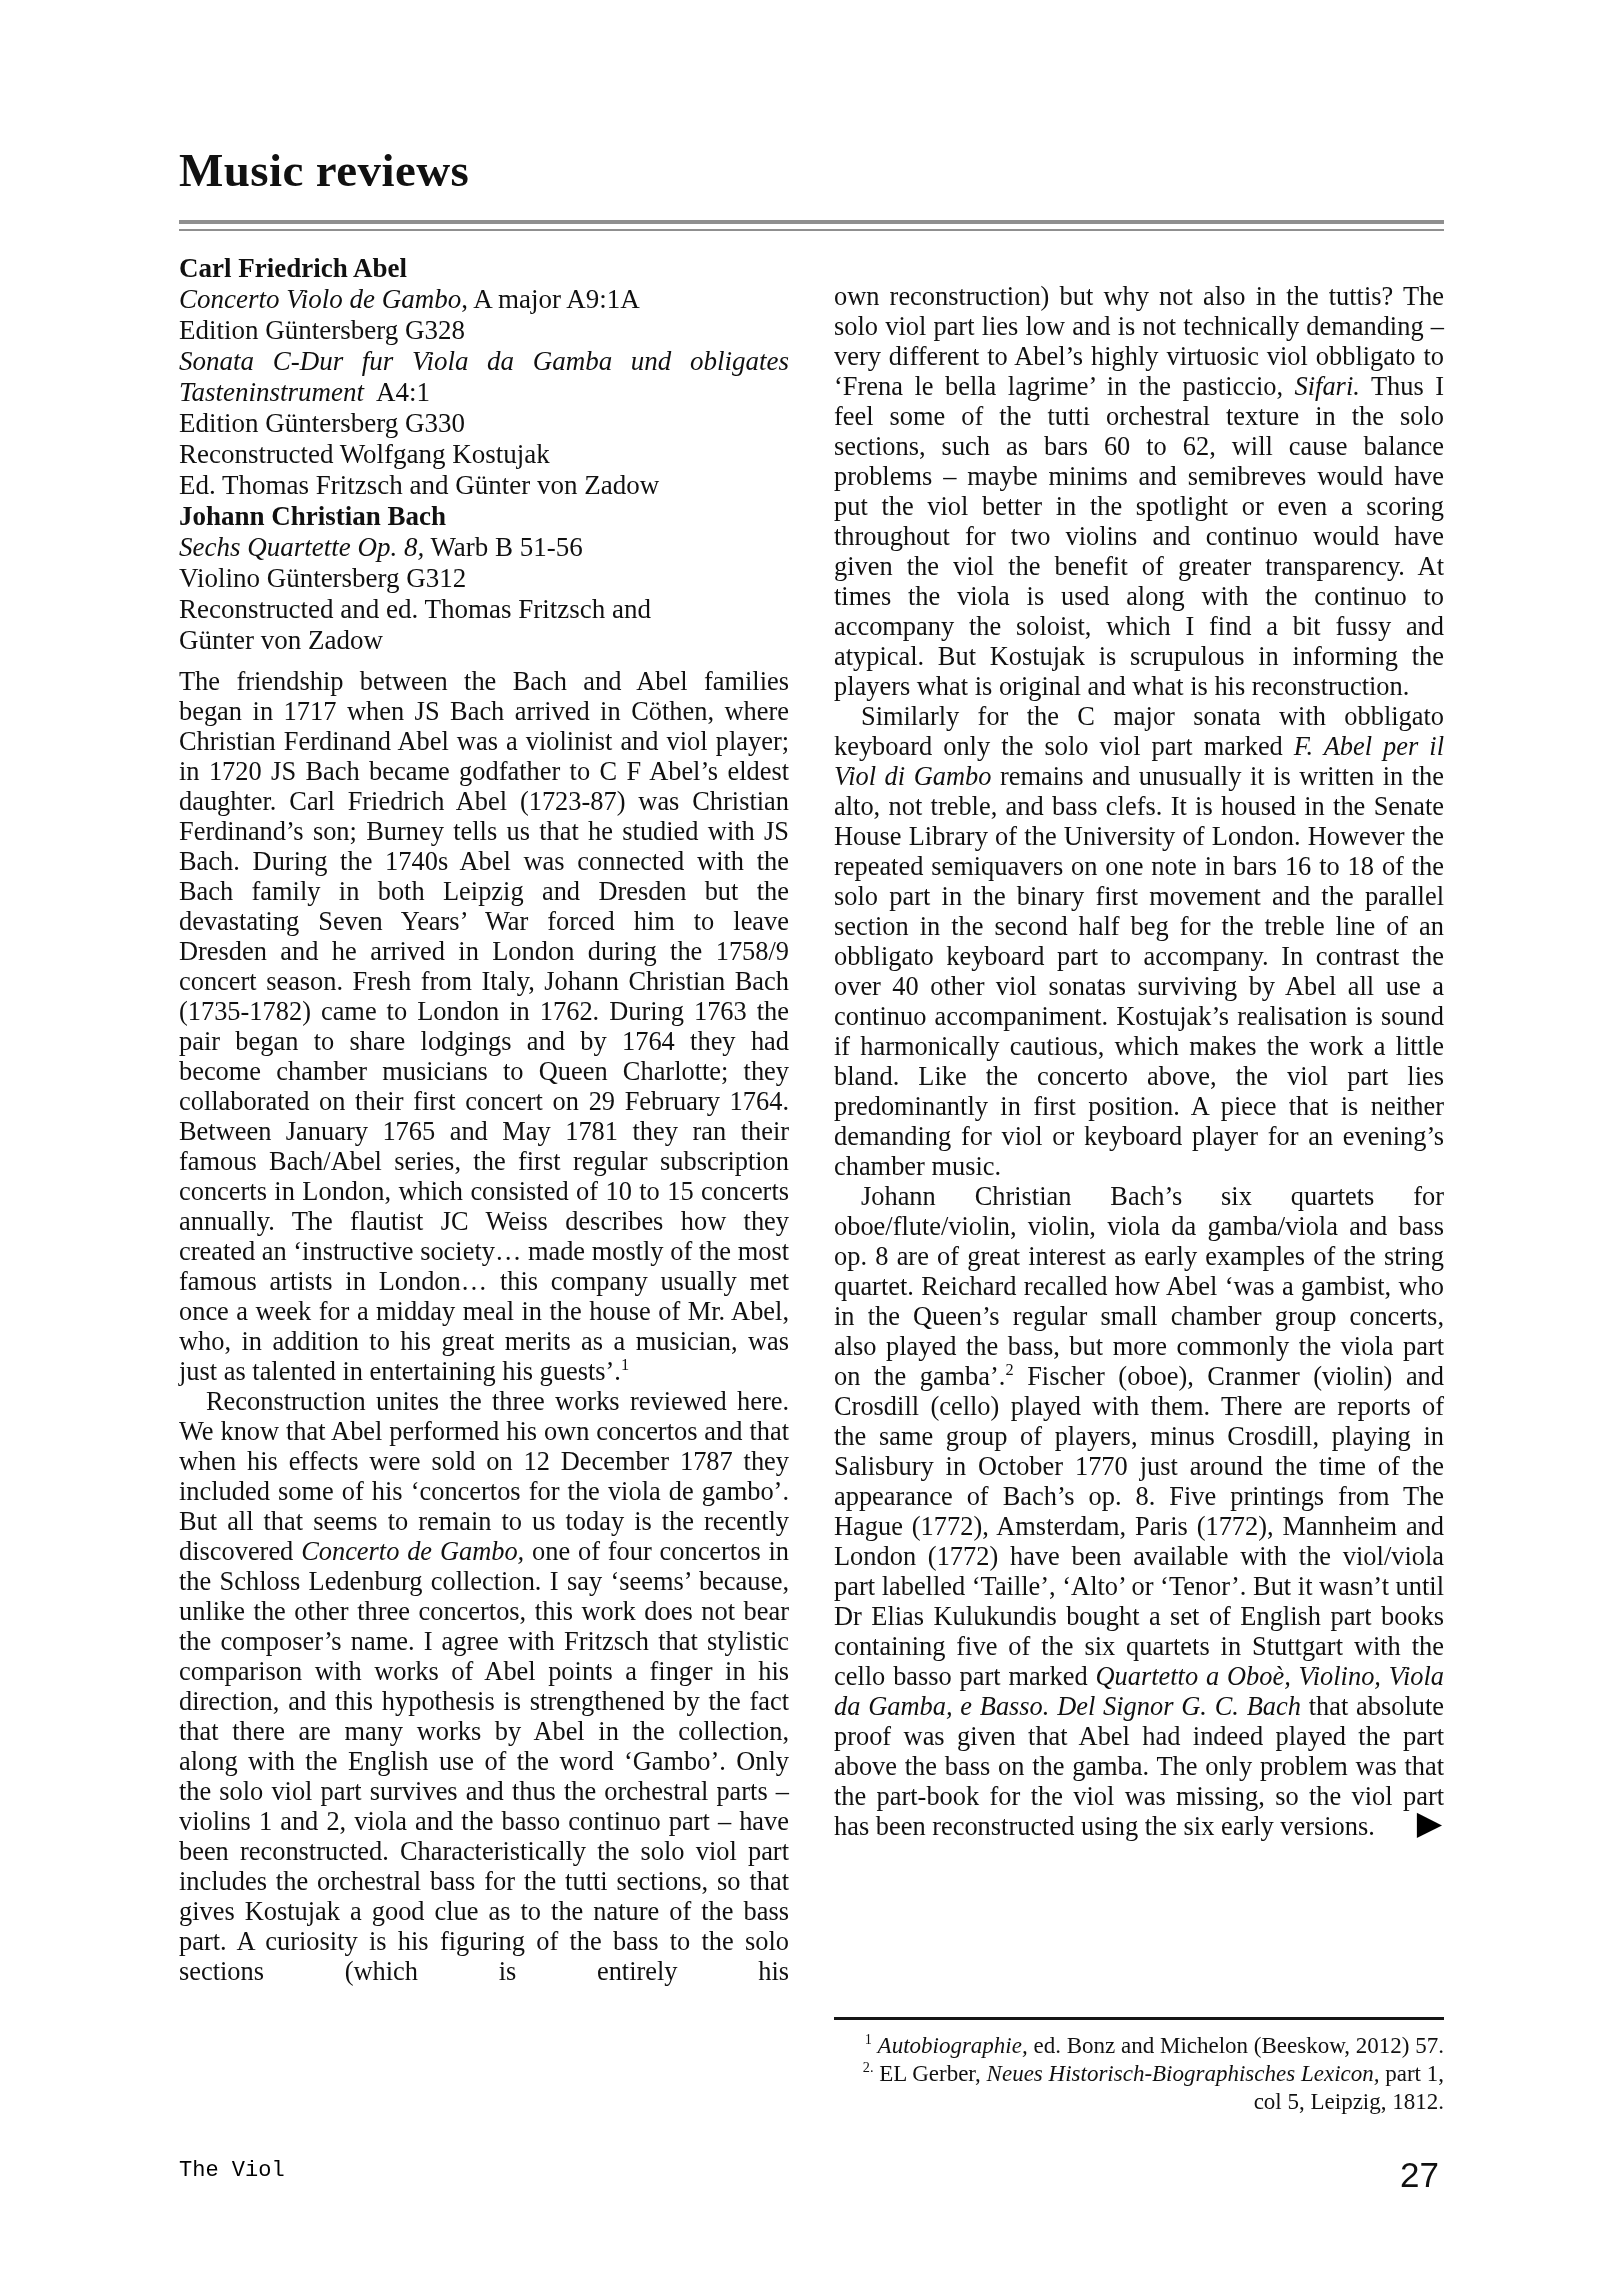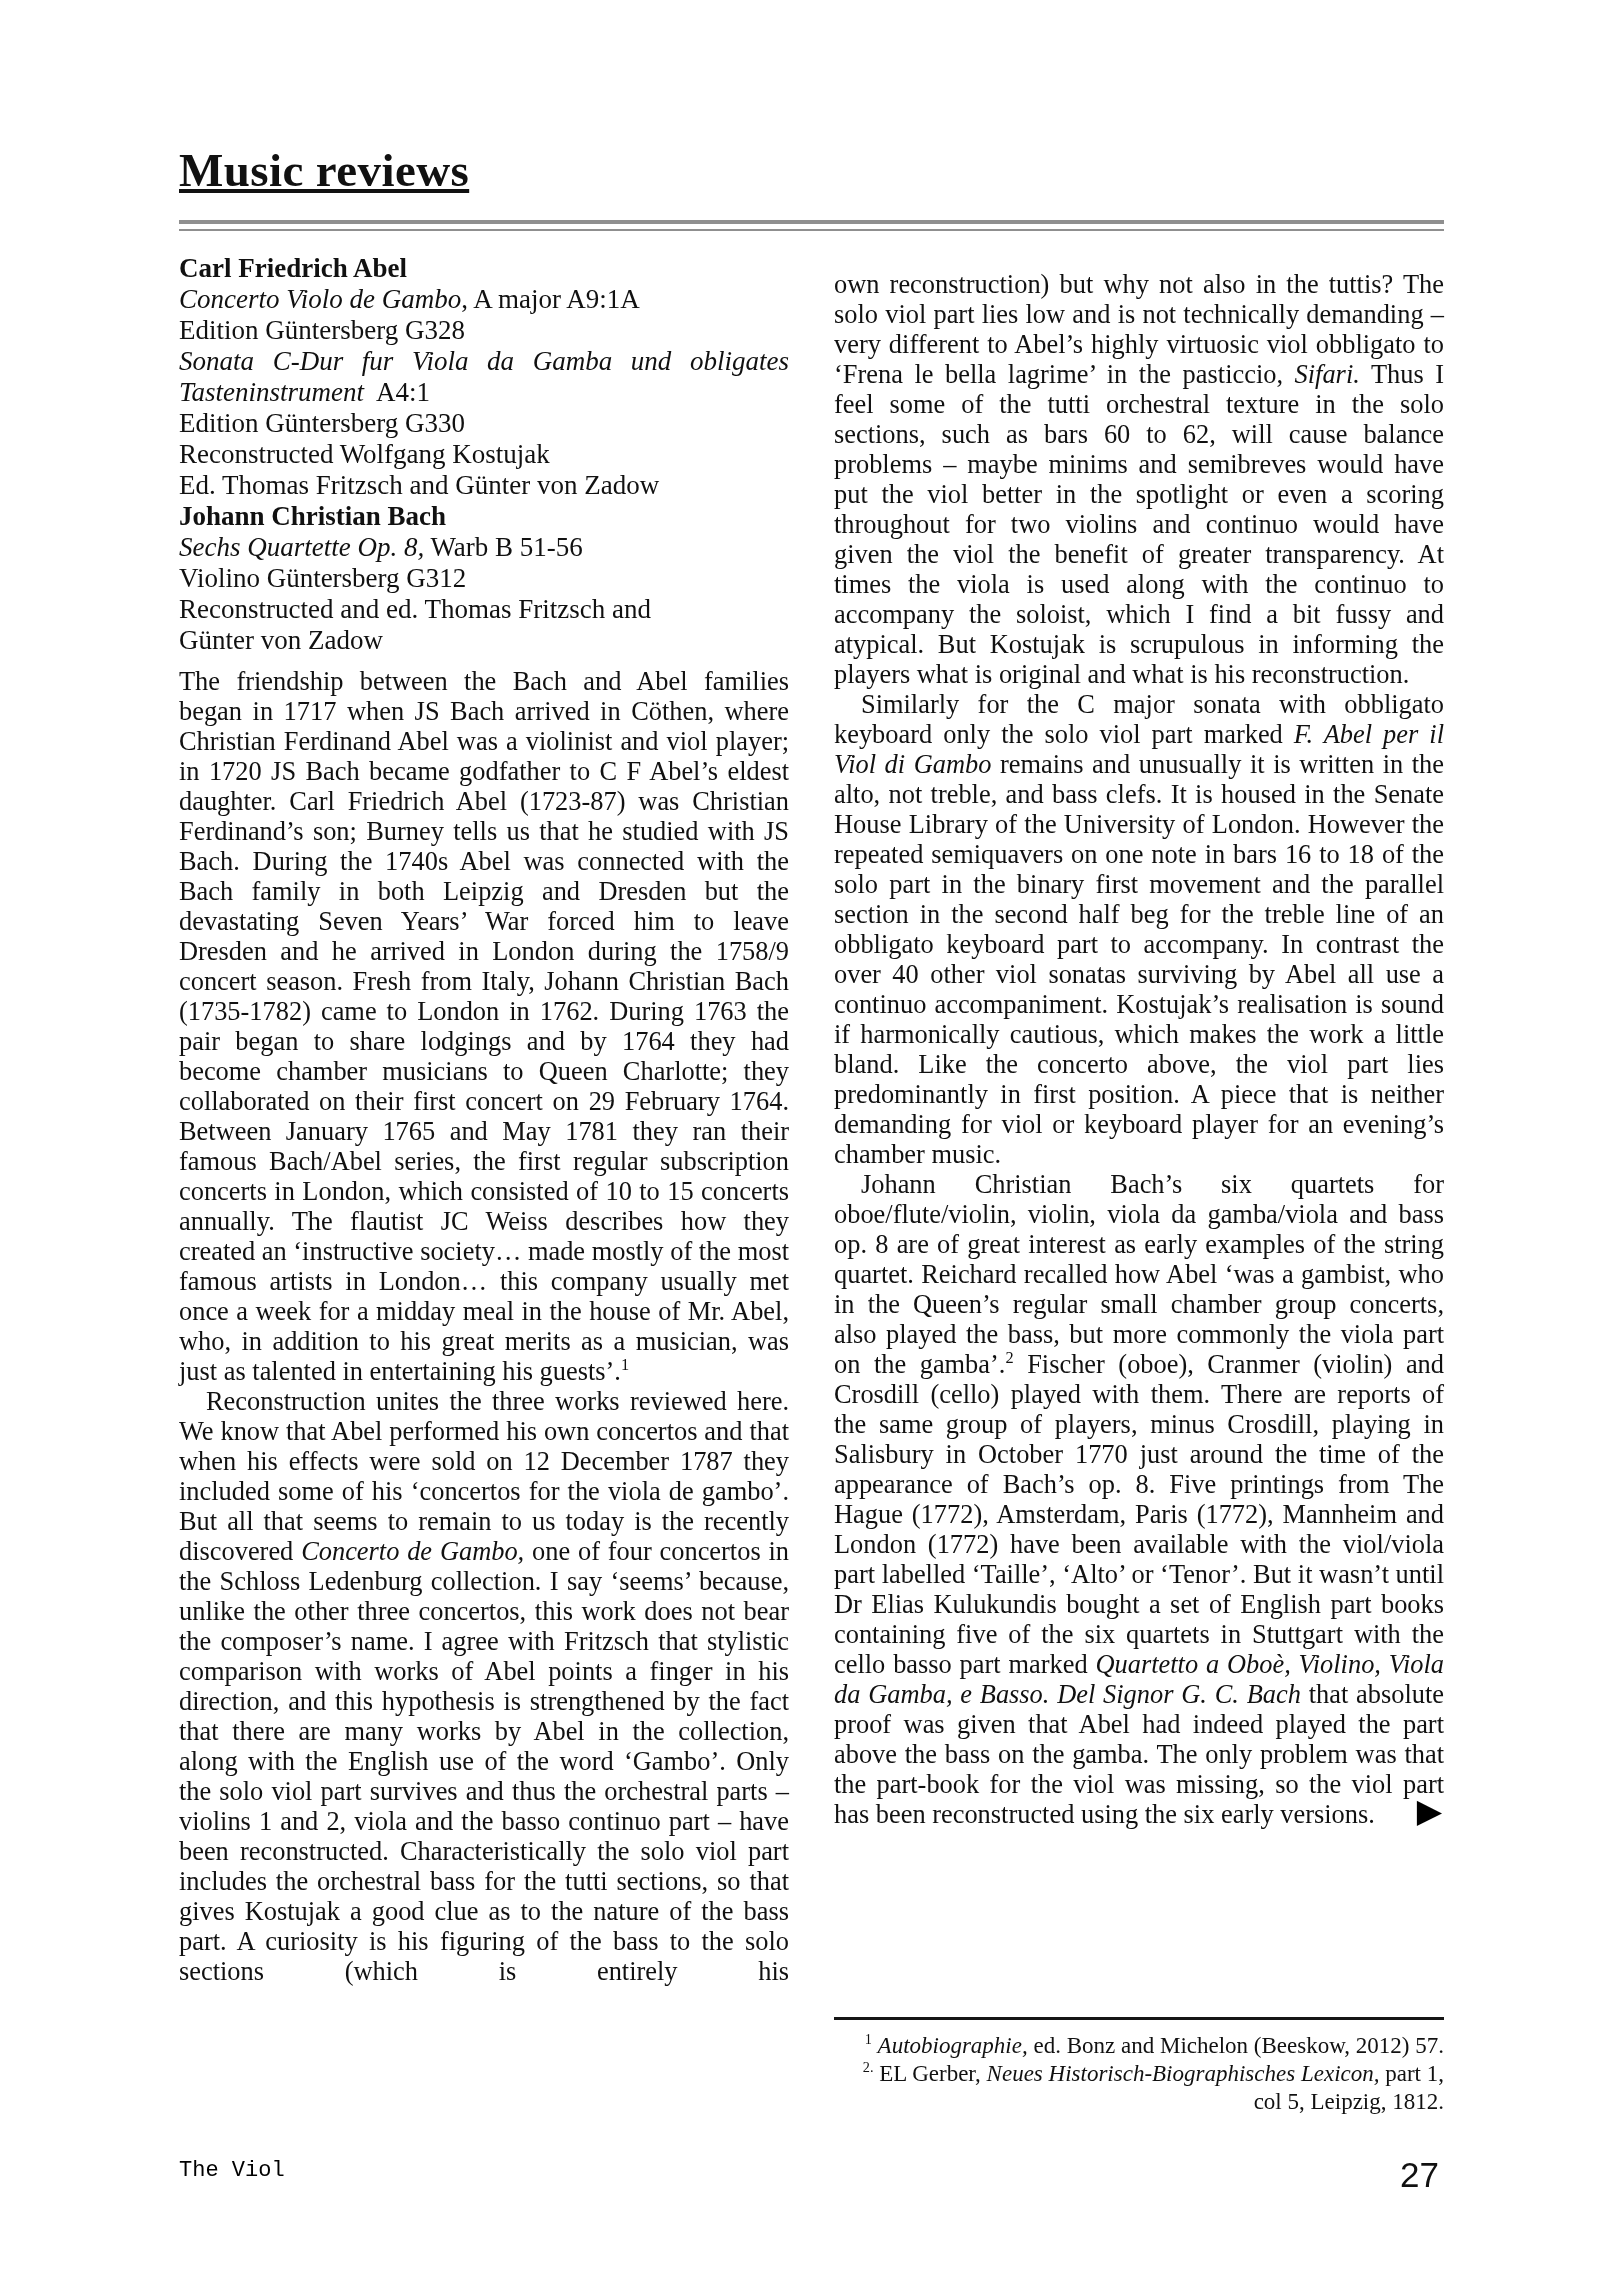--- a/index.html
+++ b/index.html
@@ -8,21 +8,20 @@
     width:1622px;height:2293px;
     background:#ffffff;
     font-family:"Liberation Serif","DejaVu Serif",serif;
     color:#111;
     overflow:hidden;
   }
   .headline{
     position:absolute;left:179px;top:143px;right:178px;
     font-size:47px;font-weight:bold;letter-spacing:0.4px;
     font-family:"Liberation Serif","DejaVu Serif",serif;
-    text-decoration:underline;
   }
   .double-rule{
     position:absolute;left:179px;top:220px;right:178px;
     height:4.5px;
     border-top:4.5px solid #8f8f8f;
     border-bottom:2.7px solid #8f8f8f;
   }
   .col{position:absolute;width:610px;}
   .col-left{left:179px;top:253px;}
   .col-right{left:834px;top:265px;}
@@ -88,21 +87,21 @@
         <div class="listing-line"><span>Reconstructed and ed. Thomas Fritzsch and</span></div>
         <div class="listing-line"><span>Günter von Zadow</span></div>
       </div>
     <div class="body-block">
         <p class="body-p"><span>The friendship between the Bach and Abel families began in 1717 when JS Bach arrived in Cöthen, where Christian Ferdinand Abel was a violinist and viol player; in 1720 JS Bach became godfather to C F Abel’s eldest daughter. Carl Friedrich Abel (1723-87) was Christian Ferdinand’s son; Burney tells us that he studied with JS Bach. During the 1740s Abel was connected with the Bach family in both Leipzig and Dresden but the devastating Seven Years’ War forced him to leave Dresden and he arrived in London during the 1758/9 concert season. Fresh from Italy, Johann Christian Bach (1735-1782) came to London in 1762. During 1763 the pair began to share lodgings and by 1764 they had become chamber musicians to Queen Charlotte; they collaborated on their first concert on 29 February 1764. Between January 1765 and May 1781 they ran their famous Bach/Abel series, the first regular subscription concerts in London, which consisted of 10 to 15 concerts annually. The flautist JC Weiss describes how they created an ‘instructive society… made mostly of the most famous artists in London… this company usually met once a week for a midday meal in the house of Mr. Abel, who, in addition to his great merits as a musician, was just as talented in entertaining his guests’.</span><sup>1</sup></p>
         <p class="body-p indent flushlast"><span>Reconstruction unites the three works reviewed here. We know that Abel performed his own concertos and that when his effects were sold on 12 December 1787 they included some of his ‘concertos for the viola de gambo’. But all that seems to remain to us today is the recently discovered </span><i>Concerto de Gambo,</i><span> one of four concertos in the Schloss Ledenburg collection. I say ‘seems’ because, unlike the other three concertos, this work does not bear the composer’s name. I agree with Fritzsch that stylistic comparison with works of Abel points a finger in his direction, and this hypothesis is strengthened by the fact that there are many works by Abel in the collection, along with the English use of the word ‘Gambo’. Only the solo viol part survives and thus the orchestral parts – violins 1 and 2, viola and the basso continuo part – have been reconstructed. Characteristically the solo viol part includes the orchestral bass for the tutti sections, so that gives Kostujak a good clue as to the nature of the bass part. A curiosity is his figuring of the bass to the solo sections (which is entirely his</span></p>
       </div>
   </div>
 
   <div class="col col-right">
-    <div class="body-block" style="margin-top:4px">
+    <div class="body-block" style="margin-top:16px">
         <p class="body-p"><span>own reconstruction) but why not also in the tuttis? The solo viol part lies low and is not technically demanding – very different to Abel’s highly virtuosic viol obbligato to ‘Frena le bella lagrime’ in the pasticcio, </span><i>Sifari.</i><span> Thus I feel some of the tutti orchestral texture in the solo sections, such as bars 60 to 62, will cause balance problems – maybe minims and semibreves would have put the viol better in the spotlight or even a scoring throughout for two violins and continuo would have given the viol the benefit of greater transparency. At times the viola is used along with the continuo to accompany the soloist, which I find a bit fussy and atypical. But Kostujak is scrupulous in informing the players what is original and what is his reconstruction.</span></p>
         <p class="body-p indent"><span>Similarly for the C major sonata with obbligato keyboard only the solo viol part marked </span><i>F. Abel per il Viol di Gambo</i><span> remains and unusually it is written in the alto, not treble, and bass clefs. It is housed in the Senate House Library of the University of London. However the repeated semiquavers on one note in bars 16 to 18 of the solo part in the binary first movement and the parallel section in the second half beg for the treble line of an obbligato keyboard part to accompany. In contrast the over 40 other viol sonatas surviving by Abel all use a continuo accompaniment. Kostujak’s realisation is sound if harmonically cautious, which makes the work a little bland. Like the concerto above, the viol part lies predominantly in first position. A piece that is neither demanding for viol or keyboard player for an evening’s chamber music.</span></p>
         <p class="body-p indent"><span>Johann Christian Bach’s six quartets for oboe/flute/violin, violin, viola da gamba/viola and bass op. 8 are of great interest as early examples of the string quartet. Reichard recalled how Abel ‘was a gambist, who in the Queen’s regular small chamber group concerts, also played the bass, but more commonly the viola part on the gamba’.</span><sup>2</sup><span> Fischer (oboe), Cranmer (violin) and Crosdill (cello) played with them. There are reports of the same group of players, minus Crosdill, playing in Salisbury in October 1770 just around the time of the appearance of Bach’s op. 8. Five printings from The Hague (1772), Amsterdam, Paris (1772), Mannheim and London (1772) have been available with the viol/viola part labelled ‘Taille’, ‘Alto’ or ‘Tenor’. But it wasn’t until Dr Elias Kulukundis bought a set of English part books containing five of the six quartets in Stuttgart with the cello basso part marked </span><i>Quartetto a Oboè, Violino, Viola da Gamba, e Basso. Del Signor G. C. Bach</i><span> that absolute proof was given that Abel had indeed played the part above the bass on the gamba. The only problem was that the part-book for the viol was missing, so the viol part has been reconstructed using the six early versions.</span><span class="cont-marker">▶</span></p>
       </div>
   </div>
 
   <div class="footnote-block">
     <div class="footnote-rule"></div>
     <div>
         <p class="footnote"><sup>1</sup><span> </span><i>Autobiographie,</i><span> ed. Bonz and Michelon (Beeskow, 2012) 57.</span></p>

